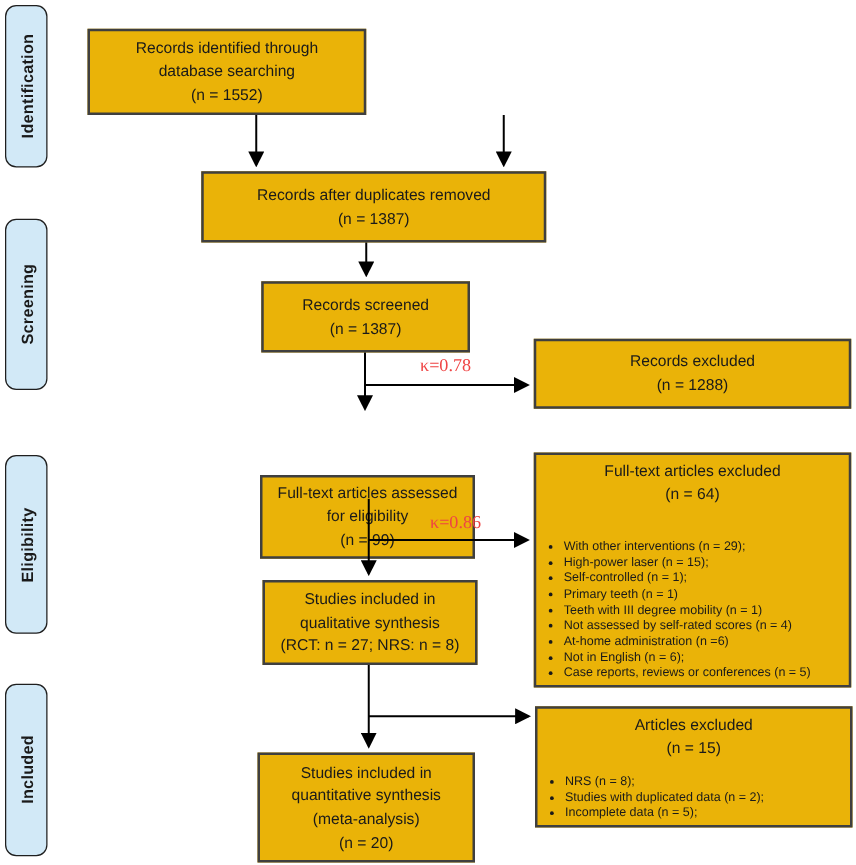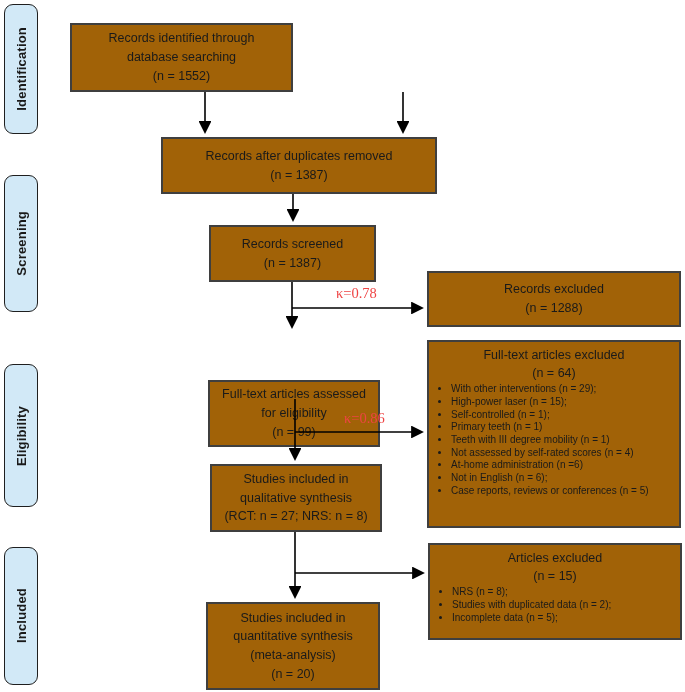--- a/index.html
+++ b/index.html
@@ -27,33 +27,33 @@
   .stage span {
     writing-mode: vertical-rl;
     transform: rotate(180deg);
     font-weight: bold;
     font-size: 13px;
     letter-spacing: 0.2px;
     white-space: nowrap;
   }
   .fbox {
     position: absolute;
-    background: #a16207;
+    background: #eab308;
     border: 2px solid #3f3f3f;
     box-sizing: border-box;
     display: flex;
     flex-direction: column;
     align-items: center;
     justify-content: center;
     text-align: center;
     font-size: 12.5px;
     line-height: 1.5;
     white-space: pre-line;
   }
-  .fbox.listbox { justify-content: flex-start; padding: 4px 6px 2px 6px; }
+  .fbox.listbox { justify-content: space-between; padding: 4px 6px 2px 6px; margin-top: 22px; }
   .listbox .box-title {
     white-space: pre-line;
     text-align: center;
     width: 100%;
     font-size: 12.5px;
     line-height: 1.45;
   }
   .listbox ul {
     margin: 1px 0 0 0;
     padding: 0 0 0 16px;

